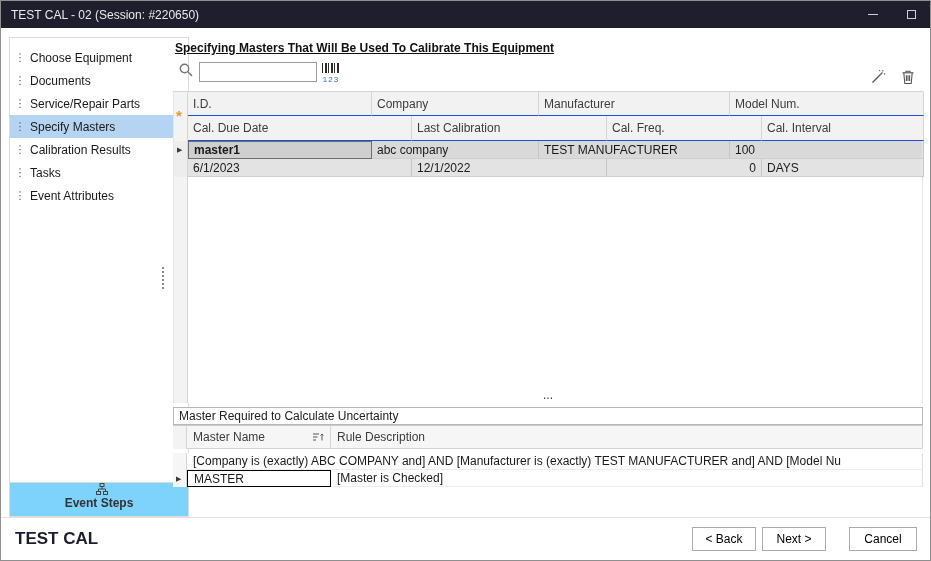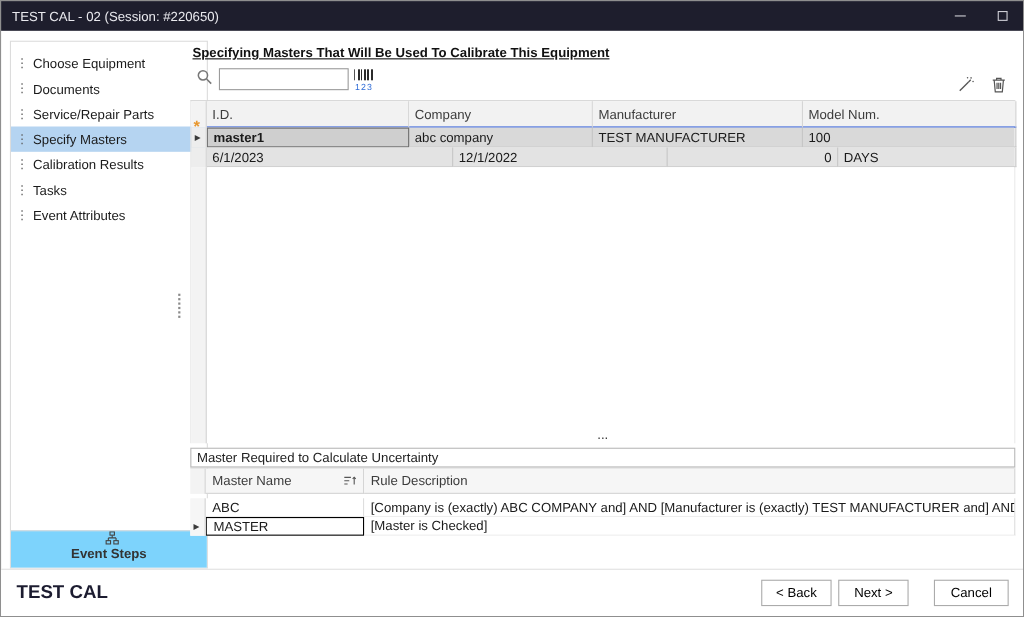--- a/index.html
+++ b/index.html
@@ -198,20 +198,27 @@
     <div class="grid">
       <div class="g-row hdr1">
         <div class="ind">
           <span class="new-row-marker"></span>
         </div>
         <div class="g-cell c-id">I.D.</div>
         <div class="g-cell c-company">Company</div>
         <div class="g-cell c-manuf">Manufacturer</div>
         <div class="g-cell c-model">Model Num.</div>
       </div>
+      <div class="g-row hdr2">
+        <div class="ind"></div>
+        <div class="g-cell c-due">Cal. Due Date</div>
+        <div class="g-cell c-last">Last Calibration</div>
+        <div class="g-cell c-freq">Cal. Freq.</div>
+        <div class="g-cell c-intv">Cal. Interval</div>
+      </div>
 
       <div class="g-row dataA">
         <div class="ind cur-arrow"></div>
         <div class="g-cell c-id cell-id-selected">master1</div>
         <div class="g-cell c-company">abc company</div>
         <div class="g-cell c-manuf">TEST MANUFACTURER</div>
         <div class="g-cell c-model">100</div>
       </div>
       <div class="g-row dataB">
         <div class="ind"></div>
@@ -243,21 +250,20 @@
             </svg>
           </span>
         </div>
         <div class="u-cell u-desc">Rule Description</div>
       </div>
 
       <div class="u-gap"></div>
 
       <div class="u-row u-data">
         <div class="ind"></div>
-        <div class="u-cell u-name">ABC</div>
         <div class="u-cell u-desc">[Company is (exactly) ABC COMPANY and] AND [Manufacturer is (exactly) TEST MANUFACTURER and] AND [Model Nu</div>
       </div>
       <div class="u-row u-data">
         <div class="ind cur-arrow"></div>
         <div class="u-cell u-name u-name-editor">MASTER</div>
         <div class="u-cell u-desc">[Master is Checked]</div>
       </div>
     </div>
   </div>
 

